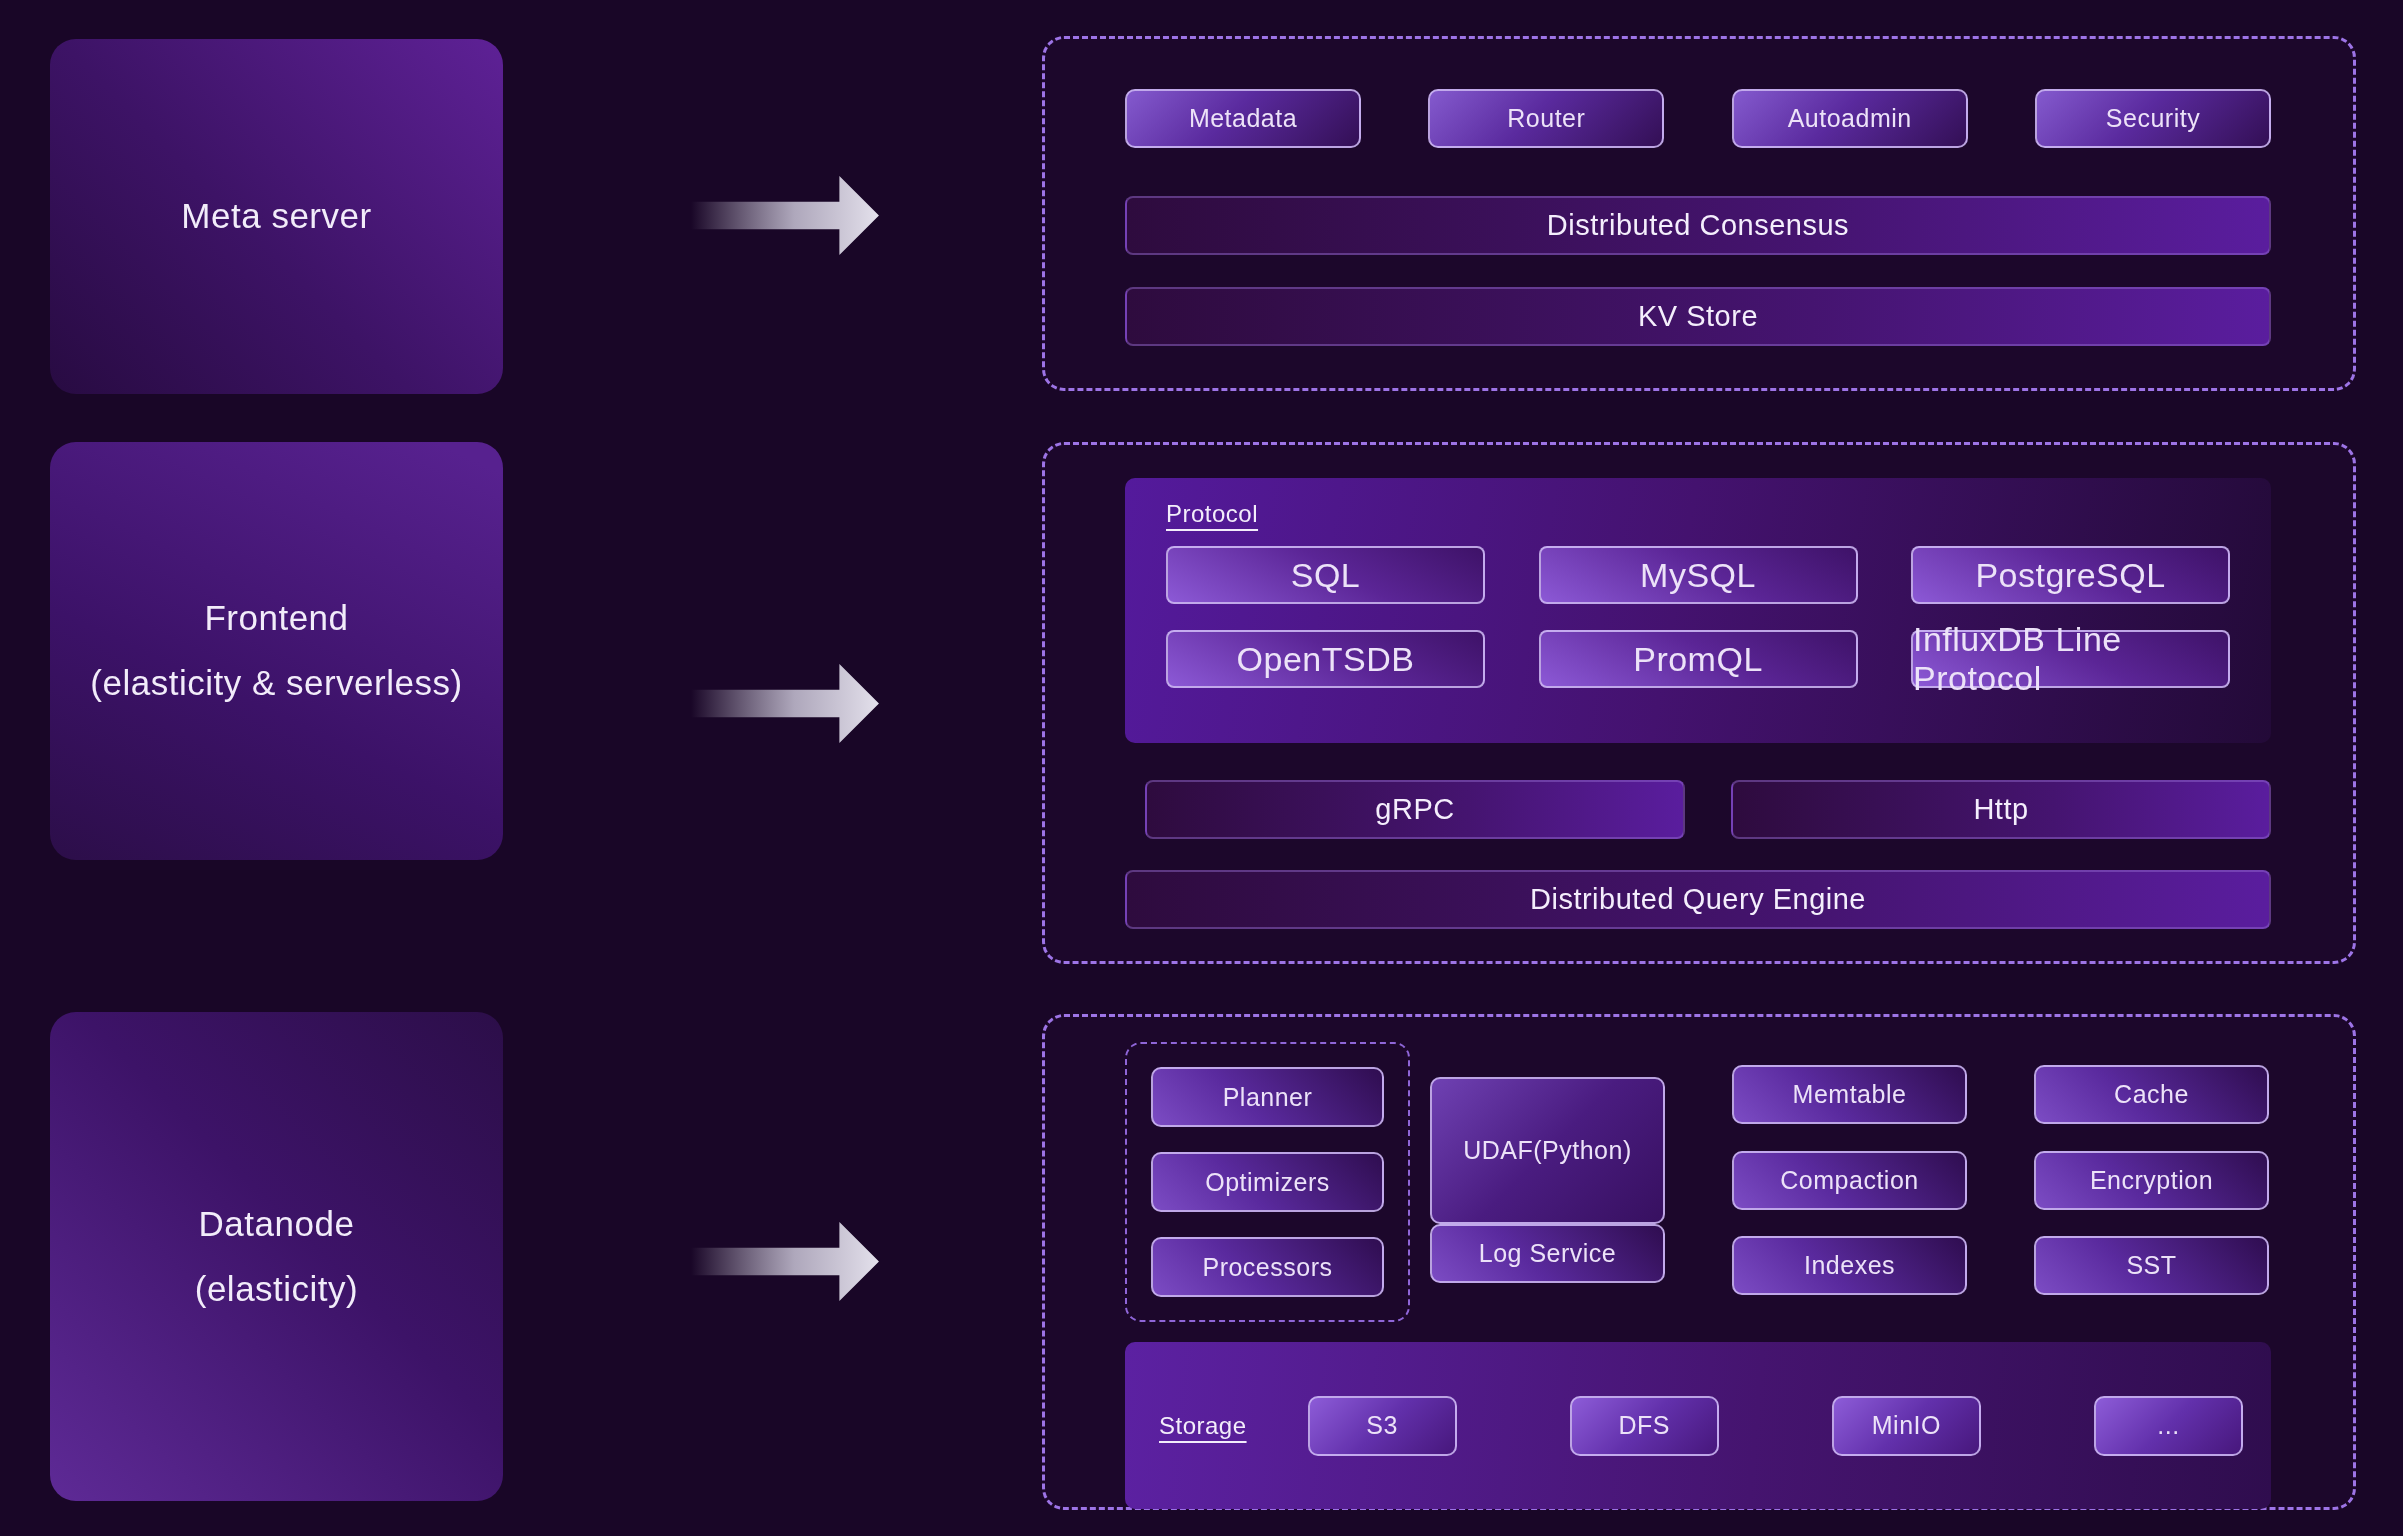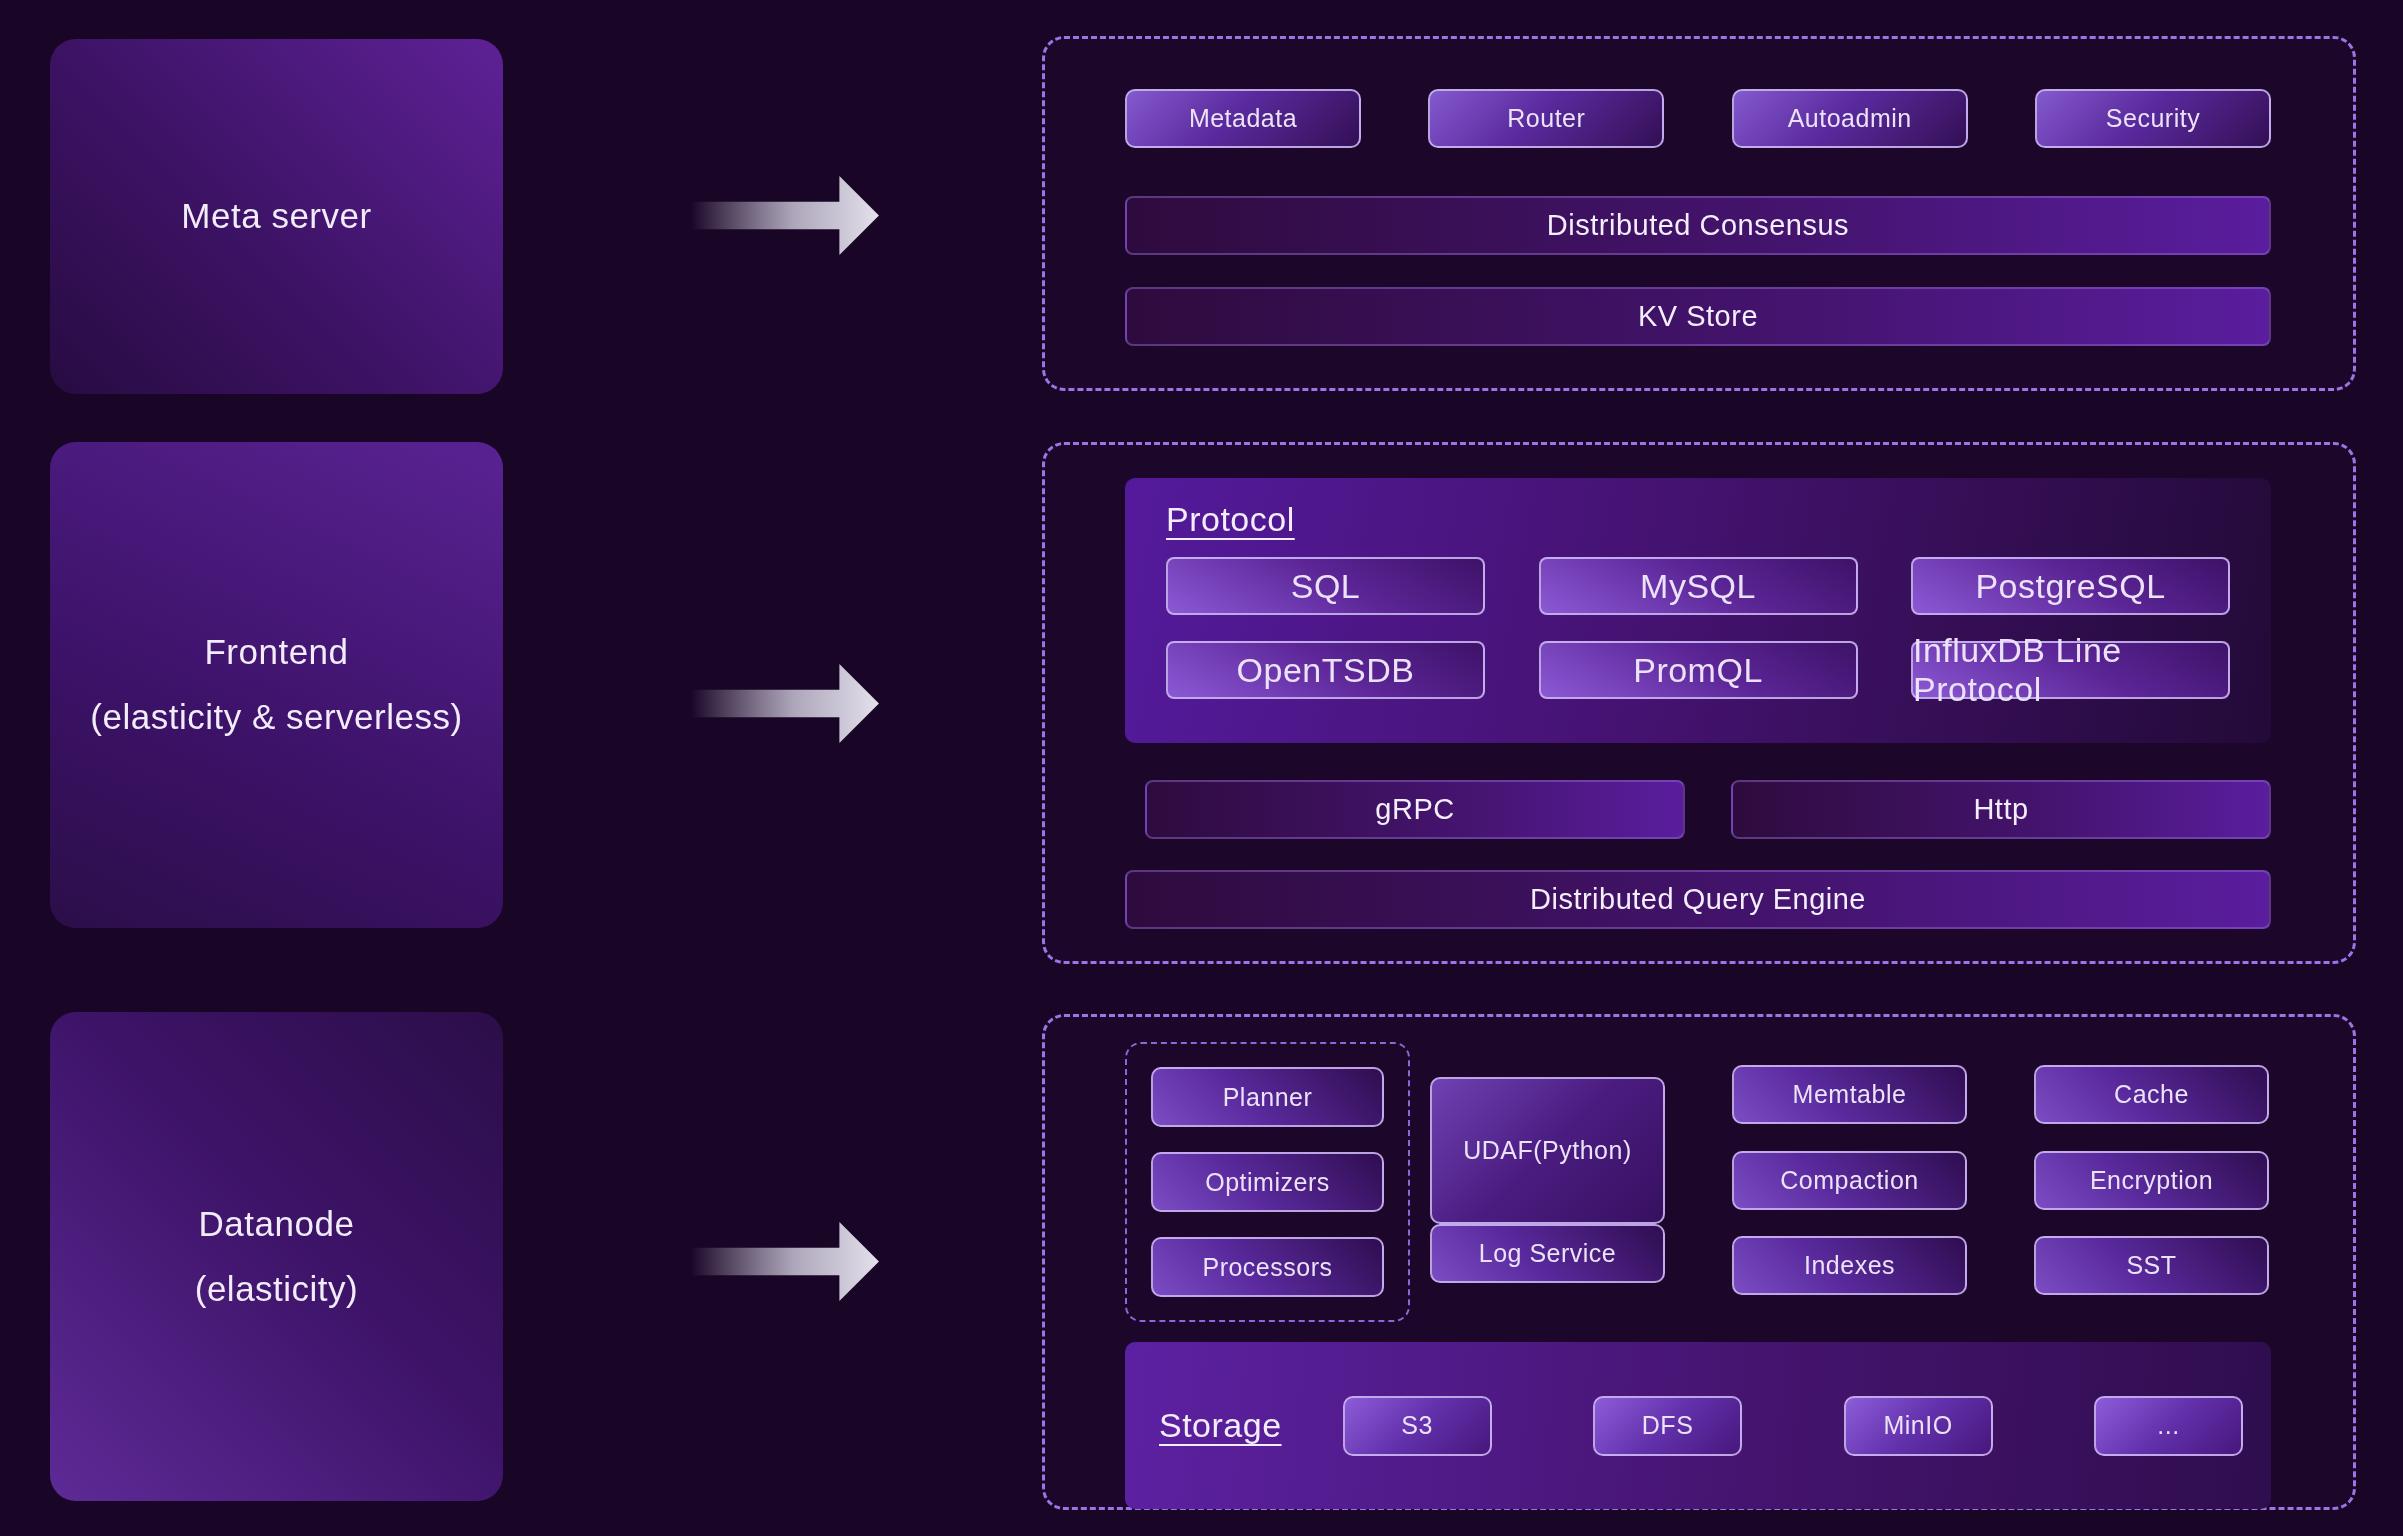--- a/index.html
+++ b/index.html
@@ -13,21 +13,21 @@
 
   
   .left-box{
     position:absolute;left:50px;width:453px;border-radius:26px;
     display:flex;flex-direction:column;align-items:center;justify-content:center;
     color:#f2ecfa;font-size:35px;line-height:1.85;text-align:center;
     letter-spacing:0.5px;
   }
   #box-meta{top:39px;height:355px;
     background:linear-gradient(225deg,#5e2196 0%,#3d1366 55%,#280b42 100%);}
-  #box-frontend{top:442px;height:486px;
+  #box-frontend{top:442px;height:418px;
     background:linear-gradient(205deg,#57218f 5%,#3c1268 60%,#2c0e49 100%);}
   #box-datanode{top:1012px;height:489px;
     background:linear-gradient(45deg,#5e2a96 0%,#3d1368 55%,#2c0e49 100%);}
 
   
   .arrow{position:absolute;left:691px;width:188px;height:89px;}
   #arrow-1{top:171px;}
   #arrow-2{top:659px;}
   #arrow-3{top:1217px;}
 
@@ -63,21 +63,21 @@
   .bar.dc{margin-top:48px;}
   .bar.kv{margin-top:32px;}
 
   
   .protocol-panel{
     box-sizing:border-box;height:265px;border-radius:10px;
     padding:22px 41px 0 41px;
     background:linear-gradient(100deg,#541a9c 0%,#44126f 48%,#230a38 100%);
   }
   .panel-label{
-    display:inline-block;color:#f3edfb;font-size:34px;letter-spacing:0.5px;
+    display:inline-block;color:#f3edfb;font-size:24px;letter-spacing:0.5px;
     text-decoration:underline;text-underline-offset:7px;text-decoration-thickness:2px;
   }
   .proto-row{margin-top:18px;}
   .proto-row.second{margin-top:26px;}
   .proto-btn{
     width:319px;height:58px;border-radius:8px;font-size:34px;
     background:linear-gradient(30deg,#8c59d6 0%,#5b2596 55%,#3e1268 100%);
   }
   .transport{margin-top:37px;margin-left:20px;}
   .bar.half{width:540px;}

